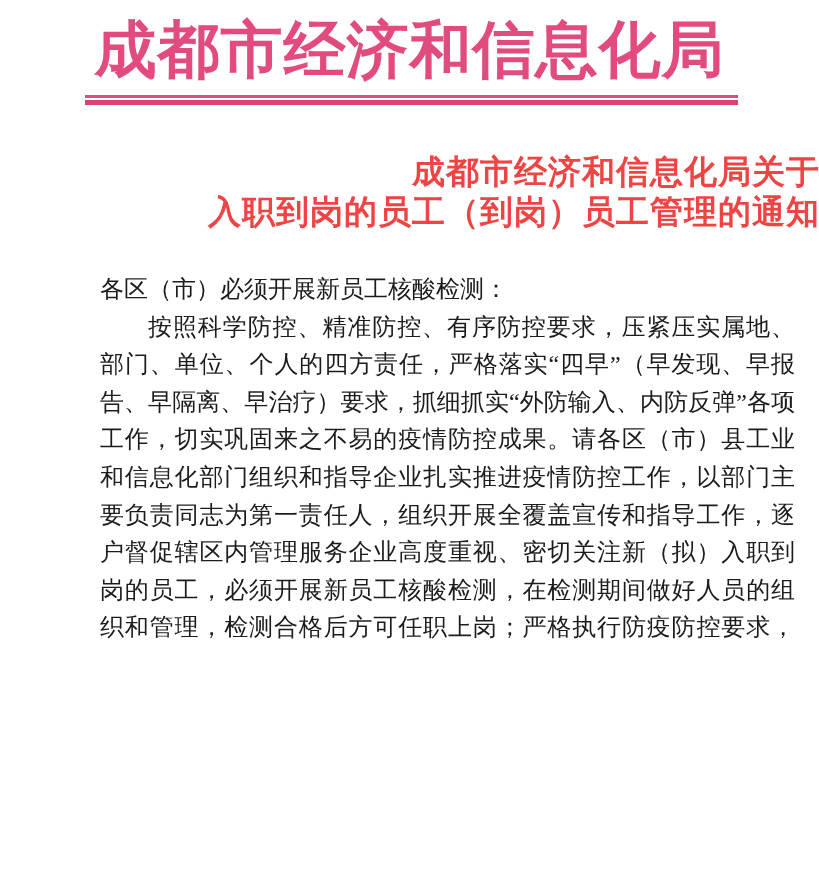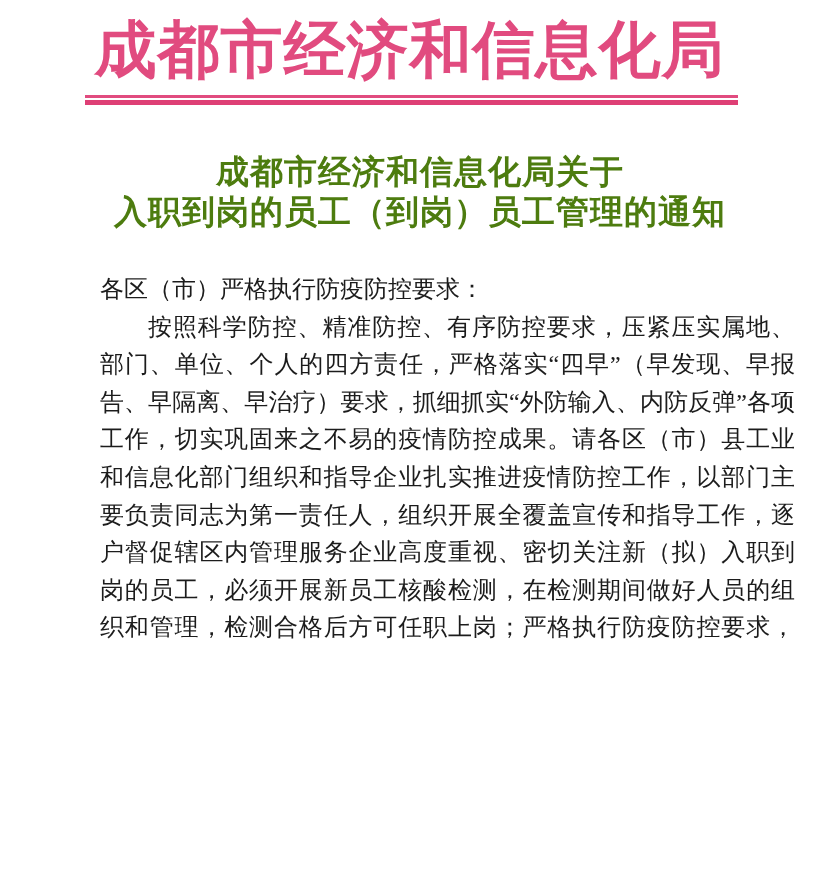--- a/index.html
+++ b/index.html
@@ -21,22 +21,22 @@
     white-space:nowrap;
   }
   .rule { position:absolute; top:95px; left:85px; width:653px; }
   .rule-thin  { height:2.5px; background:#e14b7f; }
   .rule-gap   { height:2px; background:#ffffff; }
   .rule-thick { height:5px; background:#de3f75; }
 
   
   .doc-title {
     position:absolute; top:152px; left:20px; width:800px;
-    text-align:center;
-    font-size:33px; font-weight:bold; color:#4d7c0f;
+    text-align:right;
+    font-size:33px; font-weight:bold; color:#ef4444;
     line-height:40px; letter-spacing:1px;
     white-space:nowrap;
   }
 
   
   .body-text {
     position:absolute; top:271px; left:100px; width:695px;
     font-size:24px; line-height:37.6px; color:#1c1c1c;
     text-align:justify; text-justify:inter-ideograph;
   }
@@ -100,21 +100,21 @@
     <div class="rule-gap"></div>
     <div class="rule-thick"></div>
   </div>
 
   <div class="doc-title">
     <div>成都市经济和信息化局关于</div>
     <div>入职到岗的员工（到岗）员工管理的通知</div>
   </div>
 
   <div class="body-text">
-    <div class="salutation">各区（市）严格执行防疫防控要求：</div>
+    <div class="salutation">各区（市）必须开展新员工核酸检测：</div>
     <div class="para">按照科学防控、精准防控、有序防控要求，压紧压实属地、部门、单位、个人的四方责任，严格落实“四早”（早发现、早报告、早隔离、早治疗）要求，抓细抓实“外防输入、内防反弹”各项工作，切实巩固来之不易的疫情防控成果。请各区（市）县工业和信息化部门组织和指导企业扎实推进疫情防控工作，以部门主要负责同志为第一责任人，组织开展全覆盖宣传和指导工作，逐户督促辖区内管理服务企业高度重视、密切关注新（拟）入职到岗的员工，必须开展新员工核酸检测，在检测期间做好人员的组织和管理，检测合格后方可任职上岗；严格执行防疫防控要求，对来自中高风险地区的人员加强排查并实施闭环管理，在中高风险地区的员工暂缓返（到）岗。</div>
   </div>
 
   <div class="signature">成都市经济和信息化局</div>
 
   <div class="date">2021年8月9日</div>
 
   <div class="seal">
     <div class="seal-star"></div>
     <div class="seal-ring">

